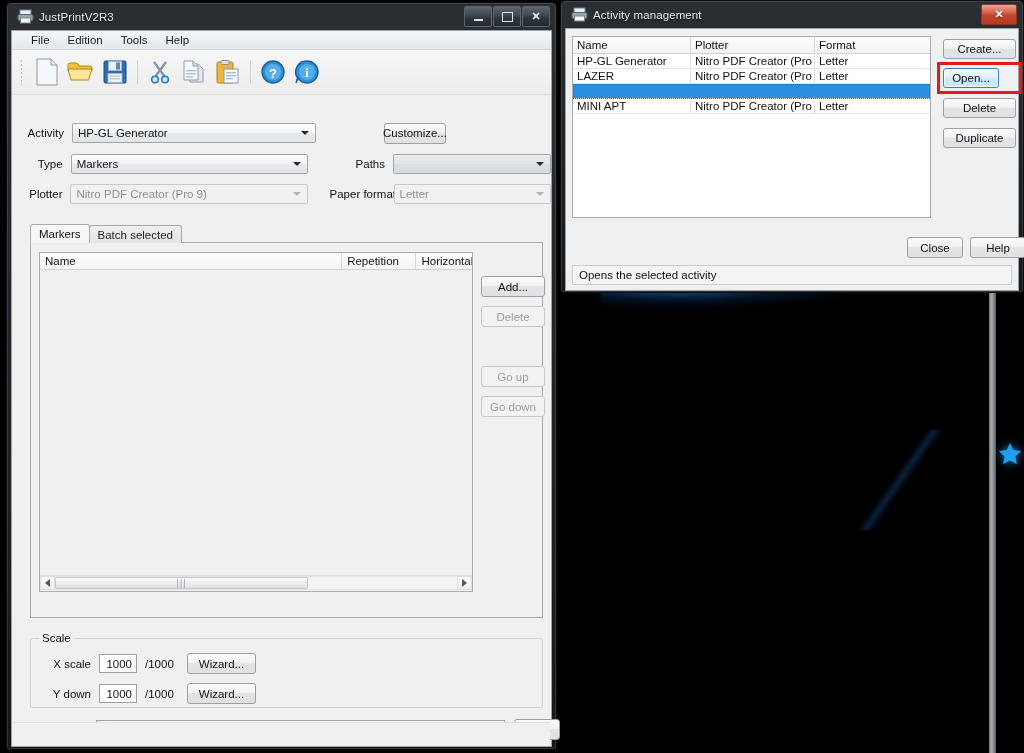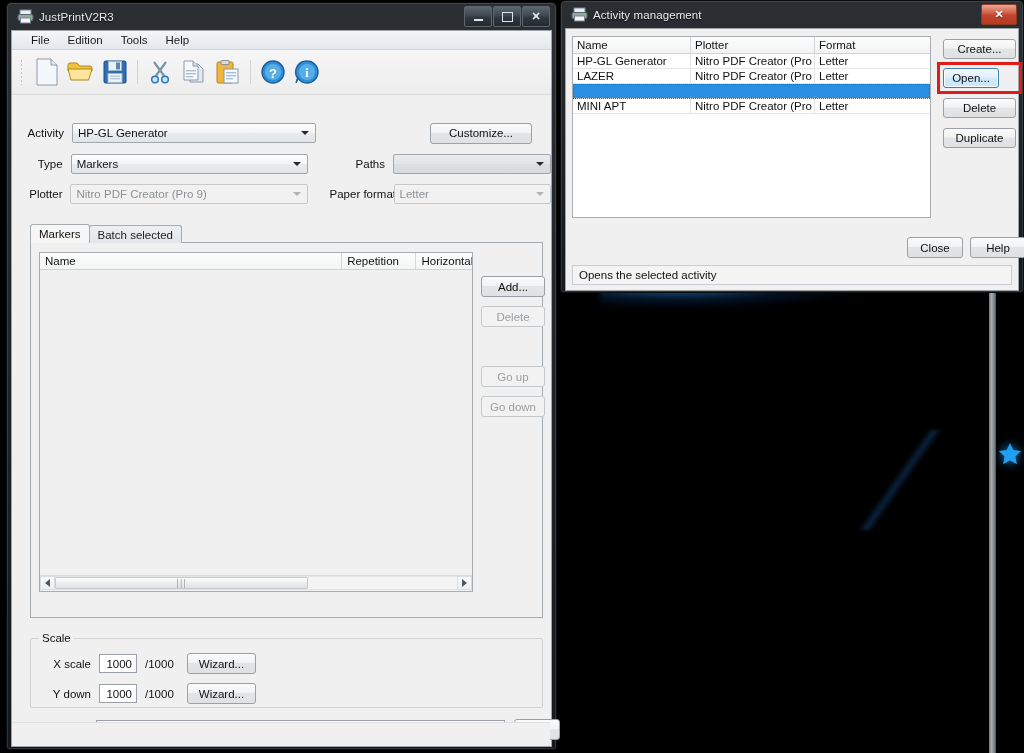--- a/index.html
+++ b/index.html
@@ -339,21 +339,21 @@
           </svg>
         </div>
       </div>
 
       <div class="field-row" style="position:absolute;left:0;top:92px;width:100%;">
         <div class="lbl" style="width:52px;">Activity</div>
         <div class="combo" style="margin-left:8px;width:244px;">
           <span>HP-GL Generator</span>
           <i class="arrow"></i>
         </div>
-        <div class="btn" style="margin-left:114px;width:102px;">Customize...</div>
+        <div class="btn" style="margin-left:68px;width:62px;">Customize...</div>
       </div>
 
       <div class="field-row" style="position:absolute;left:0;top:123px;width:100%;">
         <div class="lbl" style="width:52px;">Type</div>
         <div class="combo" style="margin-left:8px;width:244px;">
           <span>Markers</span>
           <i class="arrow"></i>
         </div>
         <div class="lbl" style="width:56px;margin-left:22px;">Paths</div>
         <div class="combo empty" style="margin-left:8px;width:162px;">

